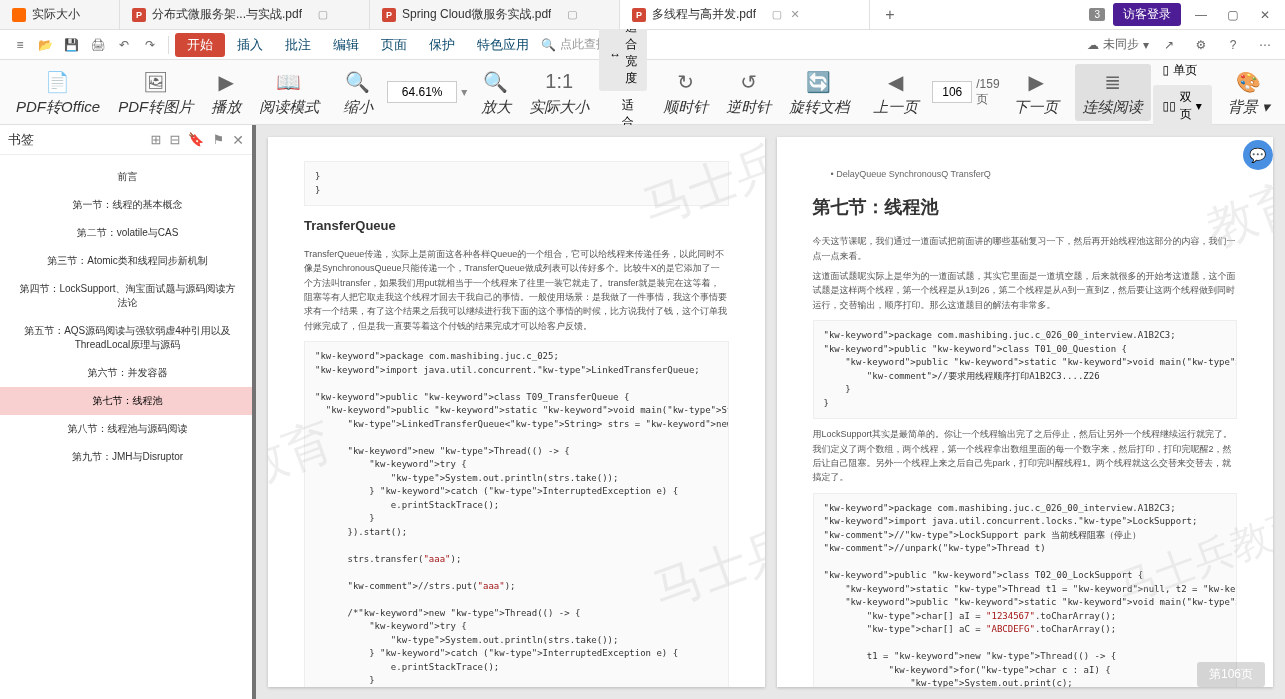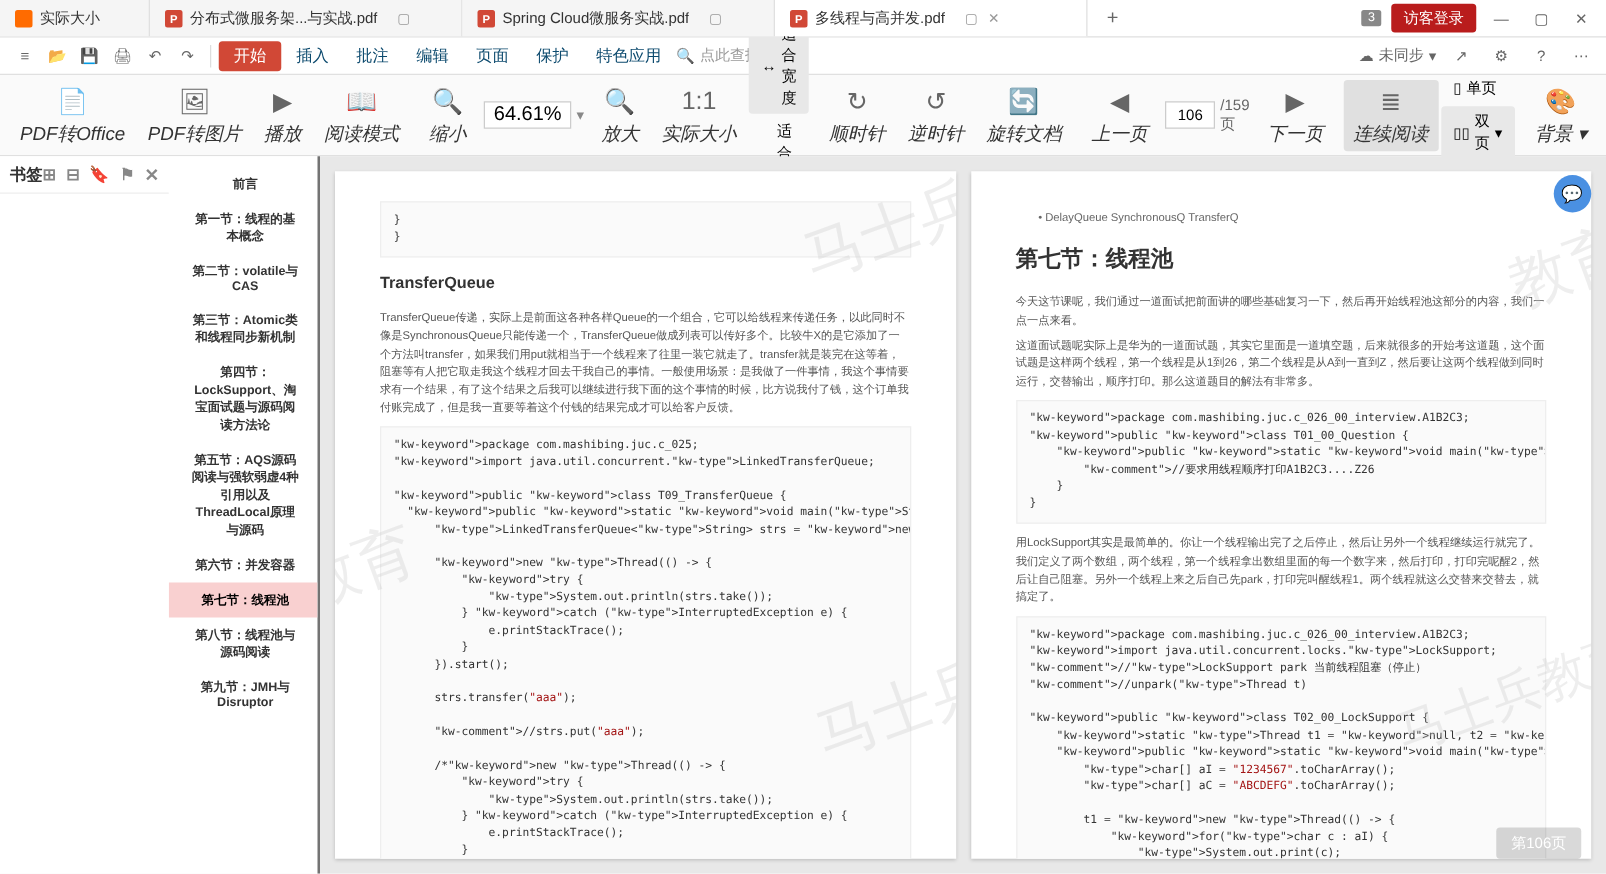--- a/index.html
+++ b/index.html
@@ -10,47 +10,47 @@
 .tab.active { background: #fff; }
 .tab.inactive { background: #f5f5f5; }
 .tab .doc-icon { width: 14px; height: 14px; background: #d14836; border-radius: 2px; flex-shrink: 0; display: flex; align-items: center; justify-content: center; color: #fff; font-size: 9px; font-weight: bold; }
 .tab .wps-icon { width: 14px; height: 14px; background: #ff6b00; border-radius: 2px; flex-shrink: 0; }
 .tab-label { white-space: nowrap; overflow: hidden; text-overflow: ellipsis; font-size: 12px; color: #333; }
 .tab-actions { display: flex; gap: 4px; margin-left: 8px; }
 .tab-action { width: 14px; height: 14px; display: flex; align-items: center; justify-content: center; color: #999; font-size: 11px; }
 .newtab { width: 40px; display: flex; align-items: center; justify-content: center; color: #666; font-size: 16px; }
 .titlebar-right { margin-left: auto; display: flex; align-items: center; gap: 8px; padding-right: 8px; }
 .badge-count { background: #888; color: #fff; border-radius: 2px; padding: 1px 5px; font-size: 10px; }
-.login-btn { background: #b91c1c; color: #fff; padding: 3px 10px; border-radius: 3px; font-size: 12px; }
+.login-btn { background: #4c1d95; color: #fff; padding: 3px 10px; border-radius: 3px; font-size: 12px; }
 .win-btn { width: 24px; text-align: center; color: #666; font-size: 12px; }
 
 .menubar { height: 30px; display: flex; align-items: center; padding: 0 8px; gap: 2px; border-bottom: 1px solid #e0e0e0; }
 .menu-icon-btn { width: 24px; height: 24px; display: flex; align-items: center; justify-content: center; color: #666; }
 .menu-sep { width: 1px; height: 18px; background: #ddd; margin: 0 4px; }
 .menu-start { background: #d14836; color: #fff; padding: 3px 12px; border-radius: 3px; font-size: 13px; }
 .menu-item { padding: 3px 10px; color: #0c4a6e; font-size: 13px; }
 .menu-search { display: flex; align-items: center; gap: 4px; color: #999; font-size: 12px; }
 .menubar-right { margin-left: auto; display: flex; align-items: center; gap: 8px; }
 .sync-label { color: #666; font-size: 12px; display: flex; align-items: center; gap: 4px; }
 
 .toolbar { height: 65px; display: flex; align-items: center; padding: 0 8px; gap: 2px; border-bottom: 1px solid #e0e0e0; background: #fafafa; }
 .tool-group { display: flex; flex-direction: column; align-items: center; gap: 2px; padding: 4px 8px; }
 .tool-group-h { display: flex; align-items: center; gap: 4px; padding: 4px 4px; }
 .tool-icon { width: 24px; height: 24px; display: flex; align-items: center; justify-content: center; color: #666; font-size: 16px; }
 .tool-icon-lg { width: 28px; height: 28px; font-size: 20px; }
 .tool-label { font-size: 15px; color: #333; white-space: nowrap; font-style: italic; }
 .tool-sep { width: 1px; height: 50px; background: #ddd; margin: 0 2px; }
-.zoom-input { width: 70px; height: 22px; border: 1px solid #ccc; text-align: center; font-size: 16px; padding: 0 4px; }
+.zoom-input { width: 70px; height: 22px; border: 1px solid #ccc; text-align: center; font-size: 12px; padding: 0 4px; }
 .page-input { width: 40px; height: 22px; border: 1px solid #ccc; text-align: center; font-size: 12px; }
 .page-total { font-size: 12px; color: #666; }
 .tool-active { background: #e0e0e0; border-radius: 3px; }
 .tool-pill { background: #e8e8e8; padding: 4px 10px; border-radius: 3px; display: flex; align-items: center; gap: 4px; font-size: 12px; }
 
 .main { display: flex; height: calc(100% - 125px); }
-.sidebar { width: 256px; border-right: 2px solid #737373; display: flex; flex-direction: row; background: #fff; font-weight: bold; }
+.sidebar { width: 256px; border-right: 4px solid #737373; display: flex; flex-direction: column; background: #fff; }
 .sidebar-header { height: 30px; display: flex; align-items: center; padding: 0 8px; border-bottom: 1px solid #eee; }
 .sidebar-title { font-size: 13px; color: #333; }
 .sidebar-tools { margin-left: auto; display: flex; gap: 8px; }
 .sidebar-tool { color: #888; font-size: 13px; }
 .sidebar-close { margin-left: 8px; color: #888; font-size: 14px; }
 .bookmarks { flex: 1; overflow-y: auto; padding: 8px 0; }
 .bookmark-item { padding: 7px 14px; font-size: 10px; color: #333; cursor: pointer; border-left: 3px solid transparent; text-align: center; }
 .bookmark-item.active { background: #f9d0d0; color: #000; }
 
 .pages-area { flex: 1; background: #e8e8e8; overflow: hidden; position: relative; display: flex; gap: 12px; padding: 12px; }

